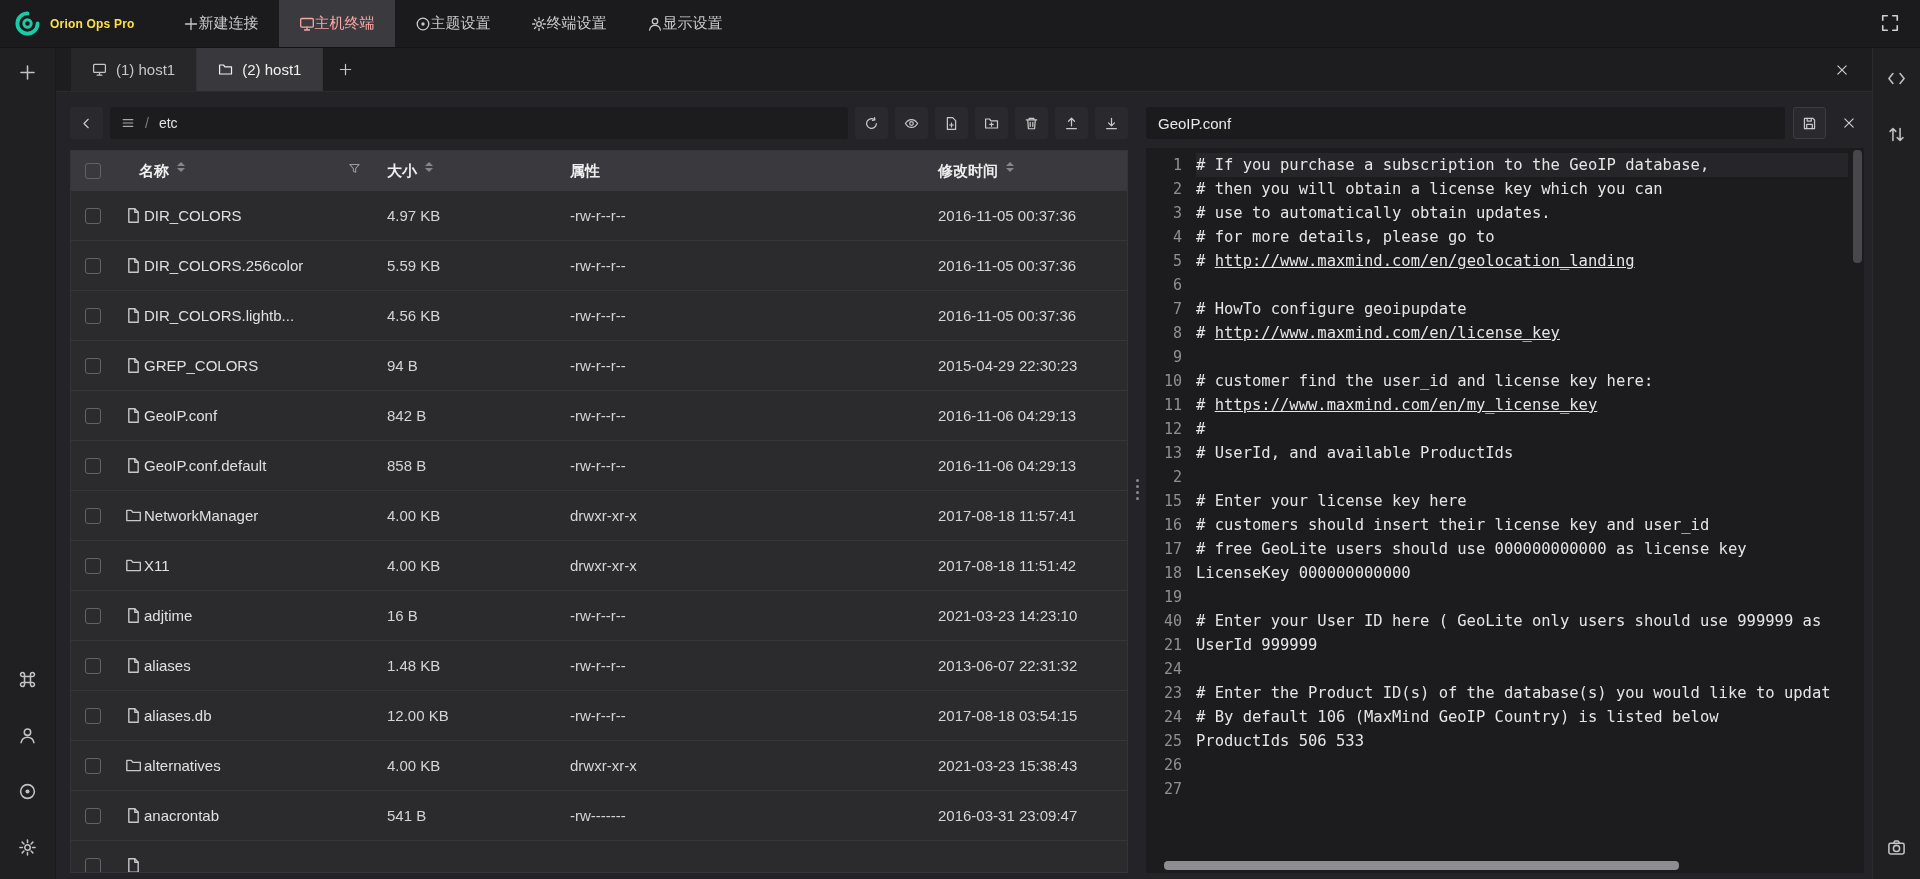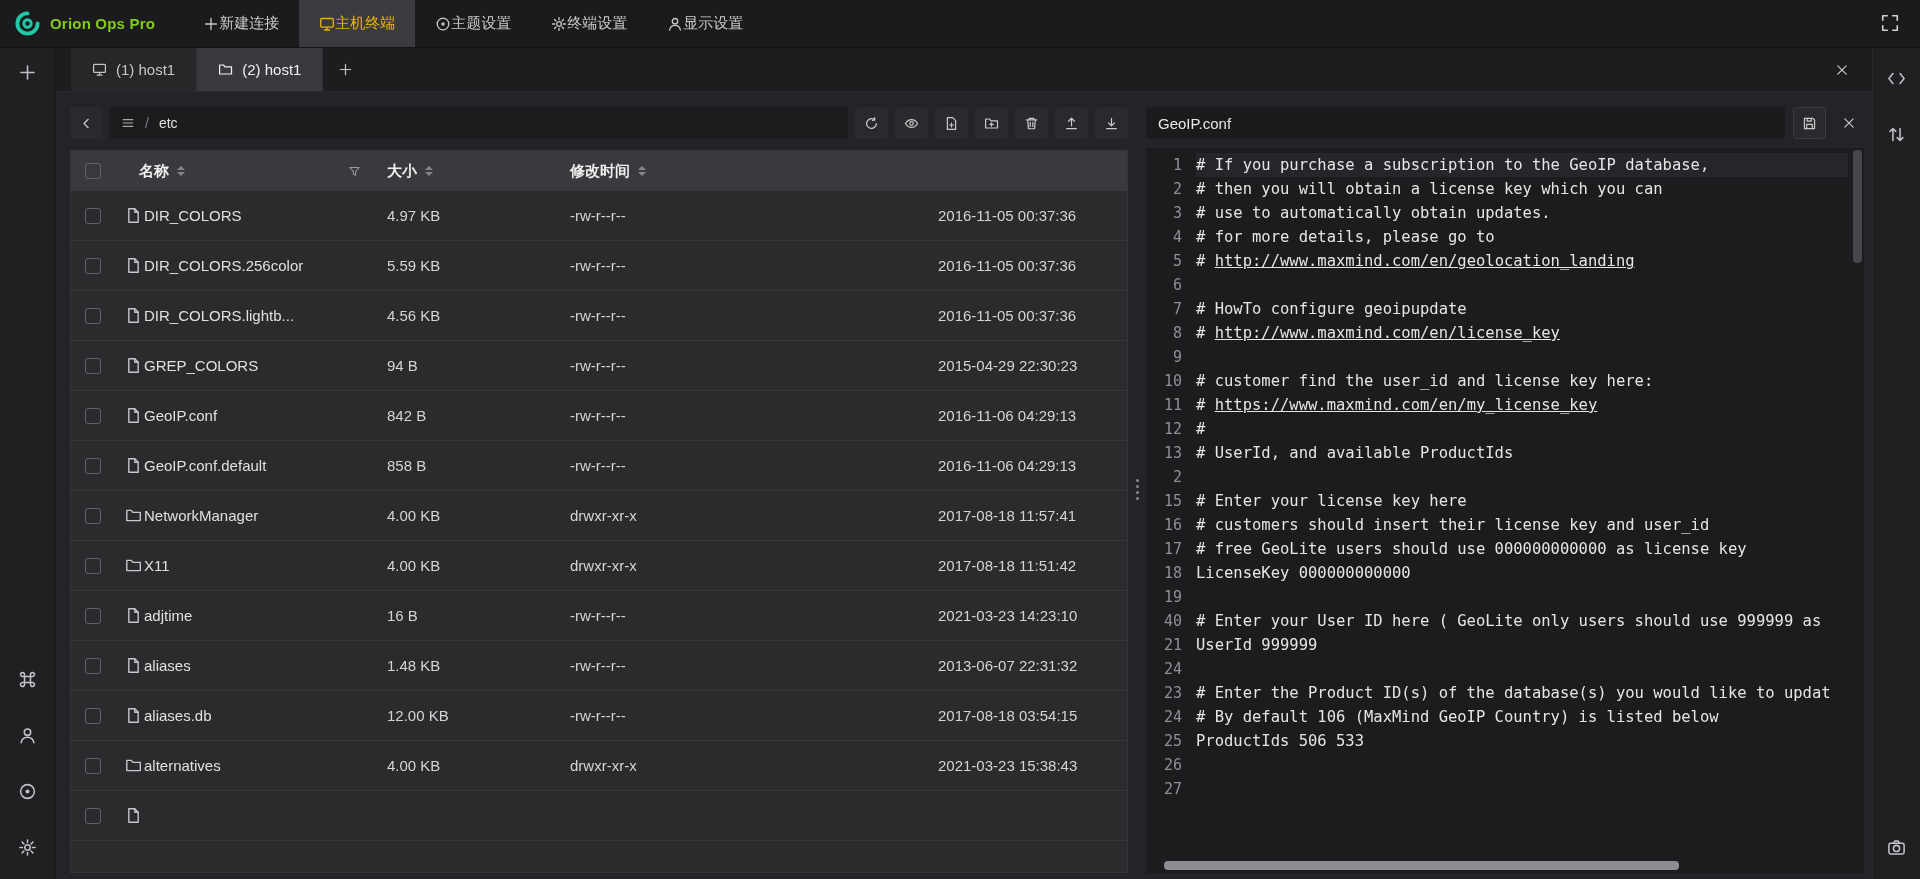--- a/index.html
+++ b/index.html
@@ -11,26 +11,26 @@
   .ic { display:inline-flex; width:16px; height:16px; flex:0 0 auto; }
   .ic svg { width:100%; height:100%; fill:none; stroke:currentColor; stroke-width:1.3;
             stroke-linecap:round; stroke-linejoin:round; }
   .ic svg .fill { fill:currentColor; stroke:none; }
 
   
   .topbar { height:48px; background:#1b1b1d; display:flex; align-items:center; flex:0 0 auto;
             border-bottom:1px solid #141416; }
   .brand { display:flex; align-items:center; gap:9px; padding:0 14px; }
   .brand svg { width:27px; height:27px; }
-  .brand-title { font-size:15px; font-weight:700; color:#84cc16; letter-spacing:.2px; white-space:nowrap; }
+  .brand-title { font-size:12px; font-weight:700; color:#fde047; letter-spacing:.2px; white-space:nowrap; }
   .topmenu { display:flex; height:100%; margin-left:14px; }
   .menu-item { display:flex; align-items:center; padding:0 20px; font-size:15px;
                color:#c9c9c9; cursor:pointer; white-space:nowrap; }
   .menu-item .ic { width:16px; height:16px; }
-  .menu-item.active { background:#3b3b3f; color:#eab308; }
+  .menu-item.active { background:#3b3b3f; color:#fca5a5; }
   .top-spacer { flex:1; }
   .fullscreen-btn { width:22px; height:22px; margin-right:18px; color:#d0d0d0; cursor:pointer; }
   .fullscreen-btn .ic { width:20px; height:20px; }
 
   
   .app-row { flex:1; display:flex; min-height:0; }
 
   .rail { background:#202023; display:flex; flex-direction:column; align-items:center; }
   .rail.left { width:56px; border-right:1px solid #19191b; padding-top:8px; }
   .rail.right { width:48px; border-left:1px solid #2b2b2e; padding-top:14px; }
@@ -66,21 +66,21 @@
   .tbtn .ic { width:15px; height:15px; }
   .breadcrumb { flex:1; height:32px; background:#1c1c1f; border-radius:3px; display:flex;
                 align-items:center; gap:10px; padding:0 11px; font-size:14px; color:#b9b9b9; }
   .breadcrumb .ic { width:14px; height:14px; color:#a9a9ad; }
   .crumb-sep { color:#7d7d82; }
   .crumb-seg { color:#e2e2e2; cursor:pointer; }
 
   .fm-table { flex:1; background:#2b2b2e; border:1px solid #353539; display:flex; flex-direction:column; min-height:0; }
   .grid-cols { display:grid; grid-template-columns:44px 272px 183px 368px 1fr; align-items:center; }
   .fm-head { height:40px; background:#3a3a3e; font-size:15px; font-weight:700; color:#efefef; flex:0 0 auto; }
-  .hcell { display:flex; align-items:center; }
+  .hcell { display:flex; align-items:flex-start; }
   .c-check { justify-content:center; }
   .fm-head .c-name { padding-left:24px; }
   .sorter { display:inline-flex; flex-direction:column; gap:2px; margin-left:8px; cursor:pointer; }
   .car { width:0; height:0; border-left:4px solid transparent; border-right:4px solid transparent; }
   .car.up { border-bottom:4.5px solid #85858b; }
   .car.down { border-top:4.5px solid #85858b; }
   .funnel { margin-left:auto; margin-right:26px; color:#9a9a9f; width:13px; height:13px; cursor:pointer; }
 
   .fm-rows { flex:1; overflow:hidden; }
   .fm-row { height:50px; border-bottom:1px solid #37373a; font-size:15px; color:#d4d4d6; cursor:pointer; }
@@ -369,20 +369,23 @@
                   </span>
               </div>
               <div class="hcell">
                 <span>大小</span>
                 <span class="sorter">
                     <i class="car up"></i>
                     <i class="car down"></i>
                   </span>
               </div>
               <div class="hcell">
+                <span>属性</span>
+              </div>
+              <div class="hcell">
                 <span>修改时间</span>
                 <span class="sorter">
                     <i class="car up"></i>
                     <i class="car down"></i>
                   </span>
               </div>
             </div>
             <div class="fm-rows" id="fm-rows">
                 <div class="fm-row grid-cols">
                   <div class="hcell c-check">
@@ -577,20 +580,37 @@
                     <span class="ic ficon">
                       <svg viewBox="0 0 16 16">
                         <path d="M1.7 3.2h4.2l1.5 1.9h7v7.7H1.7z"></path>
                       </svg>
                     </span>
                     <span class="fname">alternatives</span>
                   </div>
                   <div>4.00 KB</div>
                   <div>drwxr-xr-x</div>
                   <div>2021-03-23 15:38:43</div>
+                </div>
+                <div class="fm-row grid-cols">
+                  <div class="hcell c-check">
+                    <span class="checkbox"></span>
+                  </div>
+                  <div class="c-name">
+                    <span class="ic ficon">
+                      <svg viewBox="0 0 16 16">
+                        <path d="M3.6 1.7h5.6l3.2 3.2v9.4H3.6z"></path>
+                        <path d="M9.2 1.7v3.2h3.2"></path>
+                      </svg>
+                    </span>
+                    <span class="fname">anacrontab</span>
+                  </div>
+                  <div>541 B</div>
+                  <div>-rw-------</div>
+                  <div>2016-03-31 23:09:47</div>
                 </div>
                 <div class="fm-row grid-cols">
                   <div class="hcell c-check">
                     <span class="checkbox"></span>
                   </div>
                   <div class="c-name">
                     <span class="ic ficon">
                       <svg viewBox="0 0 16 16">
                         <path d="M3.6 1.7h5.6l3.2 3.2v9.4H3.6z"></path>
                         <path d="M9.2 1.7v3.2h3.2"></path>

